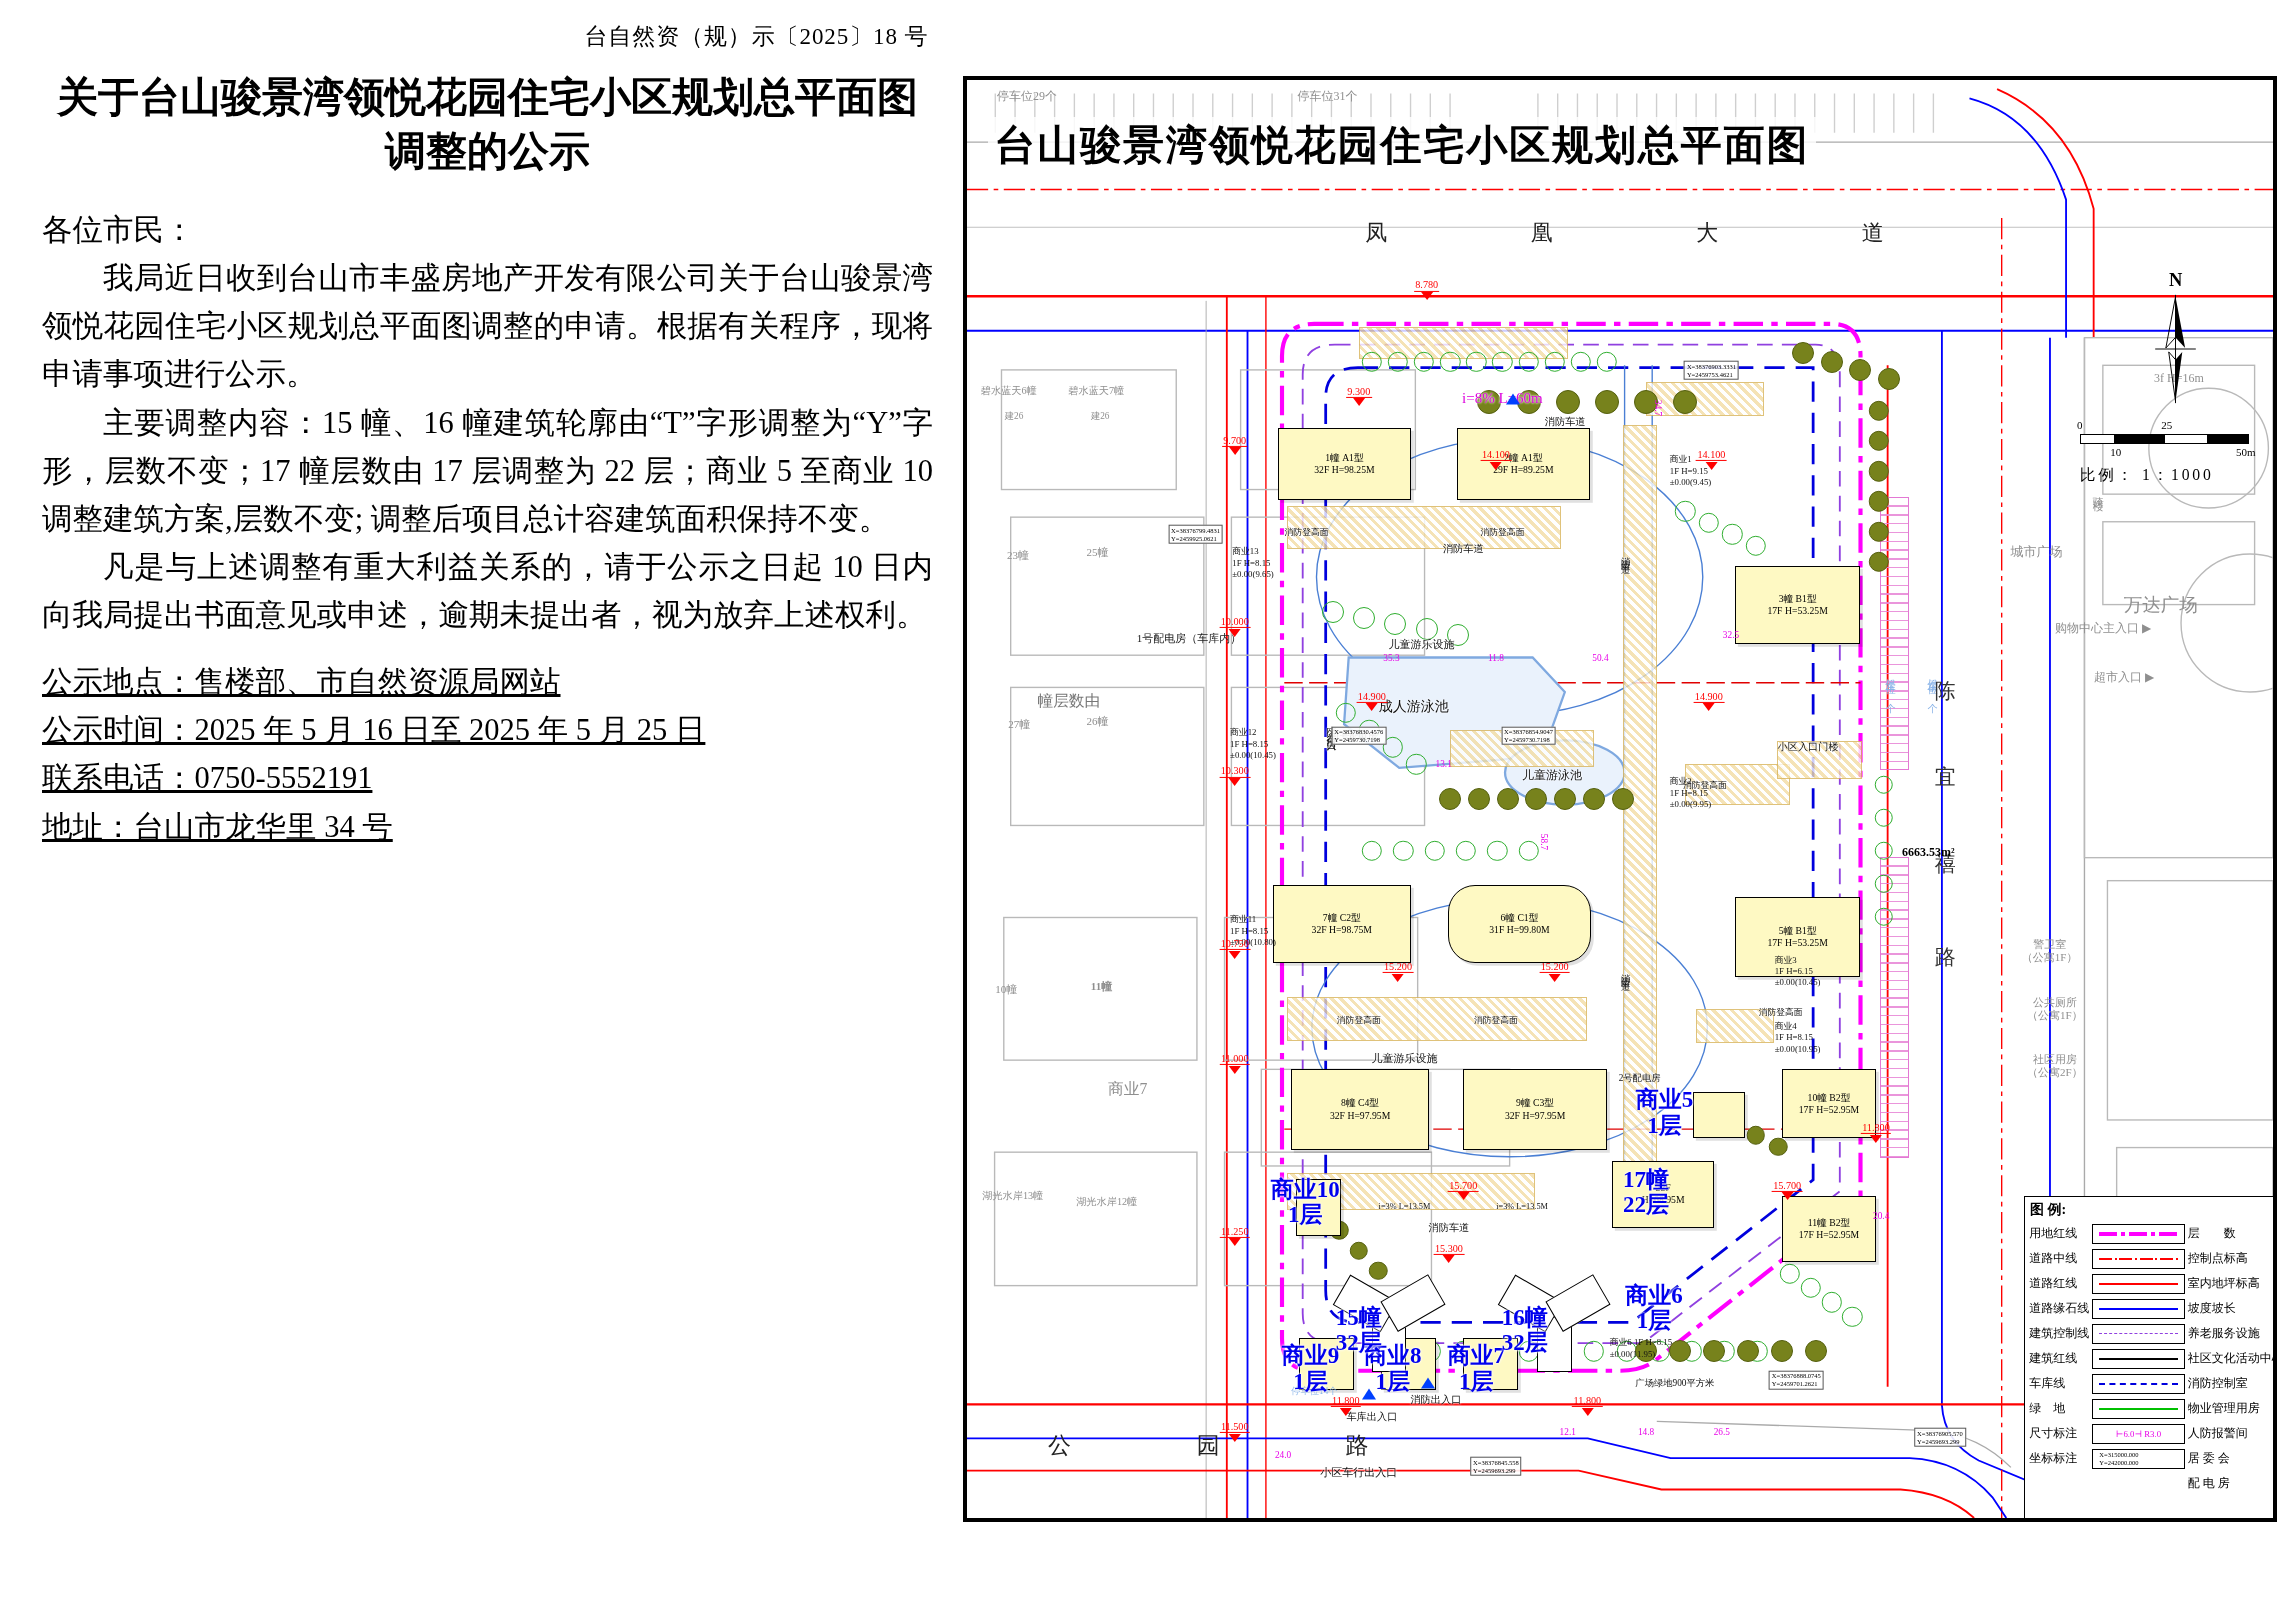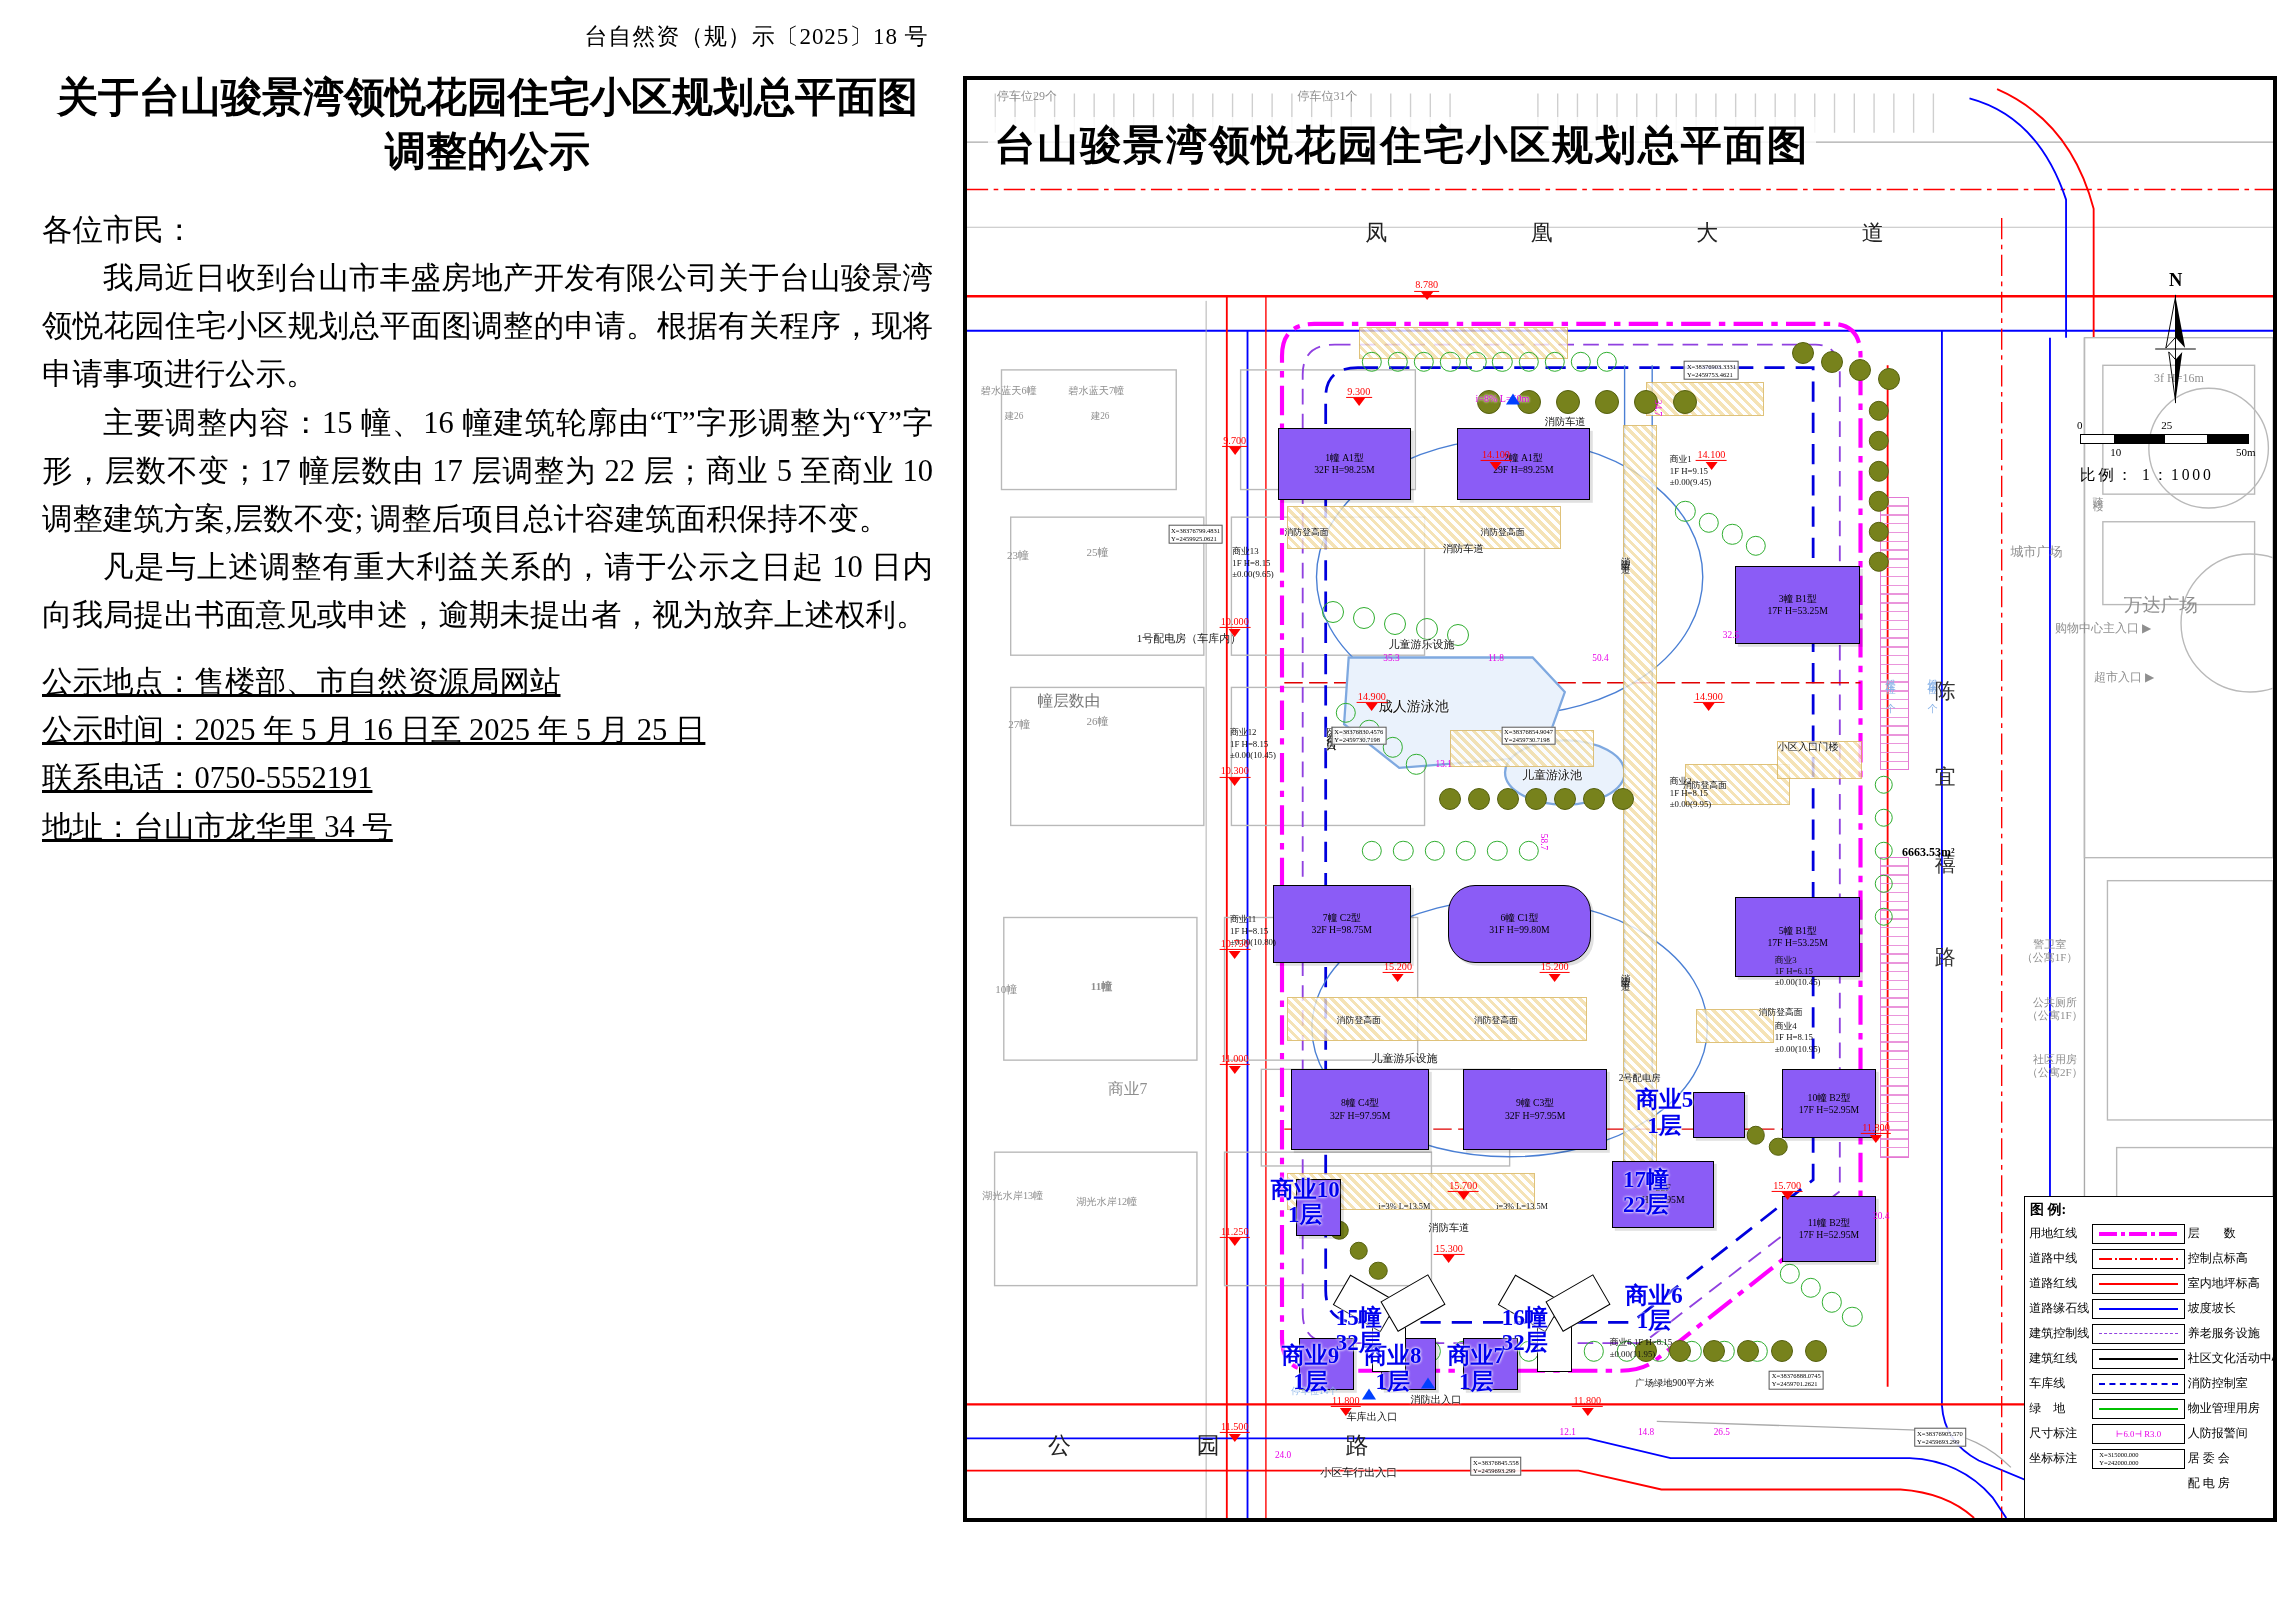--- a/index.html
+++ b/index.html
@@ -30,21 +30,21 @@
   .hatch { position:absolute; border:0.5px solid #d8b35a; opacity:.8;
     background:repeating-linear-gradient(45deg,#f3dda4 0 3.2px,#fff 3.2px 6.5px),
                repeating-linear-gradient(-45deg,rgba(232,200,126,.55) 0 3.2px,rgba(255,255,255,0) 3.2px 6.5px); }
   .pstrip { position:absolute; border:0.9px solid #e06ad0;
     background:repeating-linear-gradient(180deg,rgba(255,255,255,0) 0 7.4px,#e88ad8 7.4px 8.8px); opacity:.9; }
 
   .tree { position:absolute; border-radius:50%; transform:translate(-50%,-50%); }
   .tree.ring { border:1.9px solid #2fae2f; background:rgba(255,255,255,.0); }
   .tree.palm { background:#77821c; border:1.4px solid #55600f; }
 
-  .bld { position:absolute; background:#8b5cf6; border:1.9px solid #000; z-index:3;
+  .bld { position:absolute; background:#fef9c3; border:1.9px solid #000; z-index:3;
     display:flex; flex-direction:column; align-items:center; justify-content:center;
     box-shadow:2.8px 2.8px 0 rgba(0,0,0,.12); }
   .bld .bl { font-size:9.7px; line-height:1.25; white-space:nowrap; }
   .ybld { background:none; border:none; box-shadow:none; }
   .wing { position:absolute; left:50%; top:50%; width:27%; height:60%; margin-left:-13.5%;
     transform-origin:top center; background:#fff; border:1.4px solid #000; }
 
   .mlabel { position:absolute; transform:translate(-50%,-50%); text-align:center;
     line-height:1.15; white-space:nowrap; z-index:4; }
   .mlabel.vert { writing-mode:vertical-rl; letter-spacing:2.8px; }
@@ -499,21 +499,21 @@
       </div>
       <div class="mlabel feature" style="left: 30%; top: 65.4%; font-size: 8.8px; color: rgb(17, 17, 17);">
         <div>消防登高面</div>
       </div>
       <div class="mlabel feature" style="left: 40.5%; top: 65.4%; font-size: 8.8px; color: rgb(17, 17, 17);">
         <div>消防登高面</div>
       </div>
       <div class="mlabel feature" style="left: 62.3%; top: 64.8%; font-size: 8.8px; color: rgb(17, 17, 17);">
         <div>消防登高面</div>
       </div>
-      <div class="mlabel feature" style="left: 41%; top: 22.2%; font-size: 10px; color: rgb(221, 0, 221);">
+      <div class="mlabel feature" style="left: 41%; top: 22.2%; font-size: 15px; color: rgb(221, 0, 221);">
         <div>i=8% L=60m</div>
       </div>
       <div class="mlabel feature" style="left: 33.5%; top: 78.4%; font-size: 8.3px; color: rgb(17, 17, 17);">
         <div>i=3% L=13.5M</div>
       </div>
       <div class="mlabel feature" style="left: 42.5%; top: 78.4%; font-size: 8.3px; color: rgb(17, 17, 17);">
         <div>i=3% L=13.5M</div>
       </div>
       <div class="mlabel feature" style="left: 64.4%; top: 46.4%; font-size: 10.2px; color: rgb(17, 17, 17);">
         <div>小区入口门楼</div>

